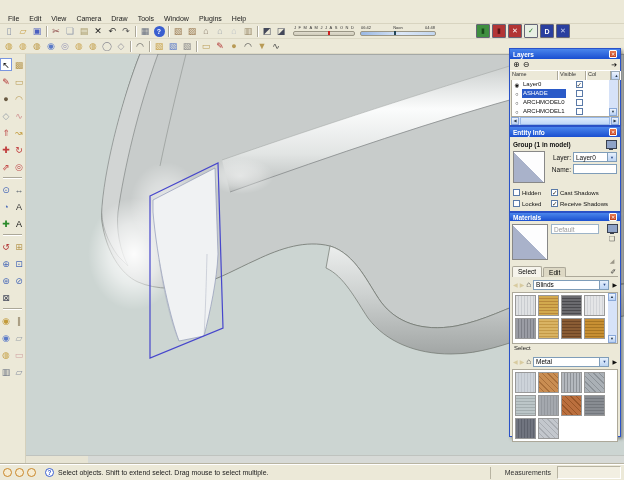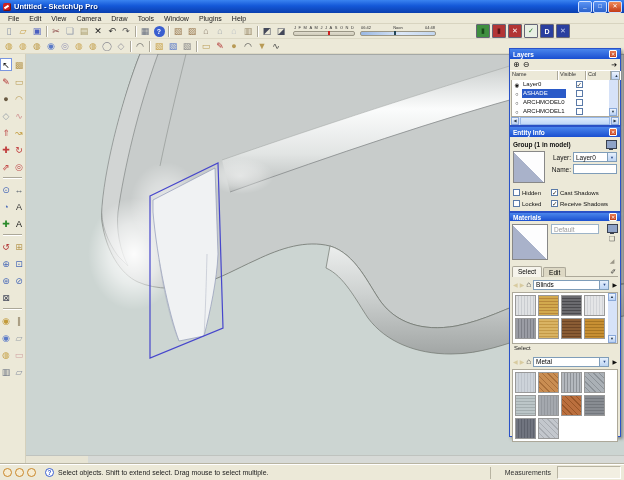--- a/index.html
+++ b/index.html
@@ -162,29 +162,20 @@
   .m-selhead{height:9px;font-size:6px;color:#222;padding:1px 0 0 2px;}
   
   .grid50{height:52px;}
   .gridrest{flex:1;margin-bottom:1px;}
 </style>
 </head>
 <body>
 
 <div id="app">
 
-  <div id="titlebar">
-    <div class="logo"></div>
-    <span class="ttl">Untitled - SketchUp Pro</span>
-    <div class="winbtns">
-      <div class="winbtn">_</div>
-      <div class="winbtn">□</div>
-      <div class="winbtn close">✕</div>
-    </div>
-  </div>
 
   <div id="menubar">
       <span class="menu-item">File</span>
       <span class="menu-item">Edit</span>
       <span class="menu-item">View</span>
       <span class="menu-item">Camera</span>
       <span class="menu-item">Draw</span>
       <span class="menu-item">Tools</span>
       <span class="menu-item">Window</span>
       <span class="menu-item">Plugins</span>

